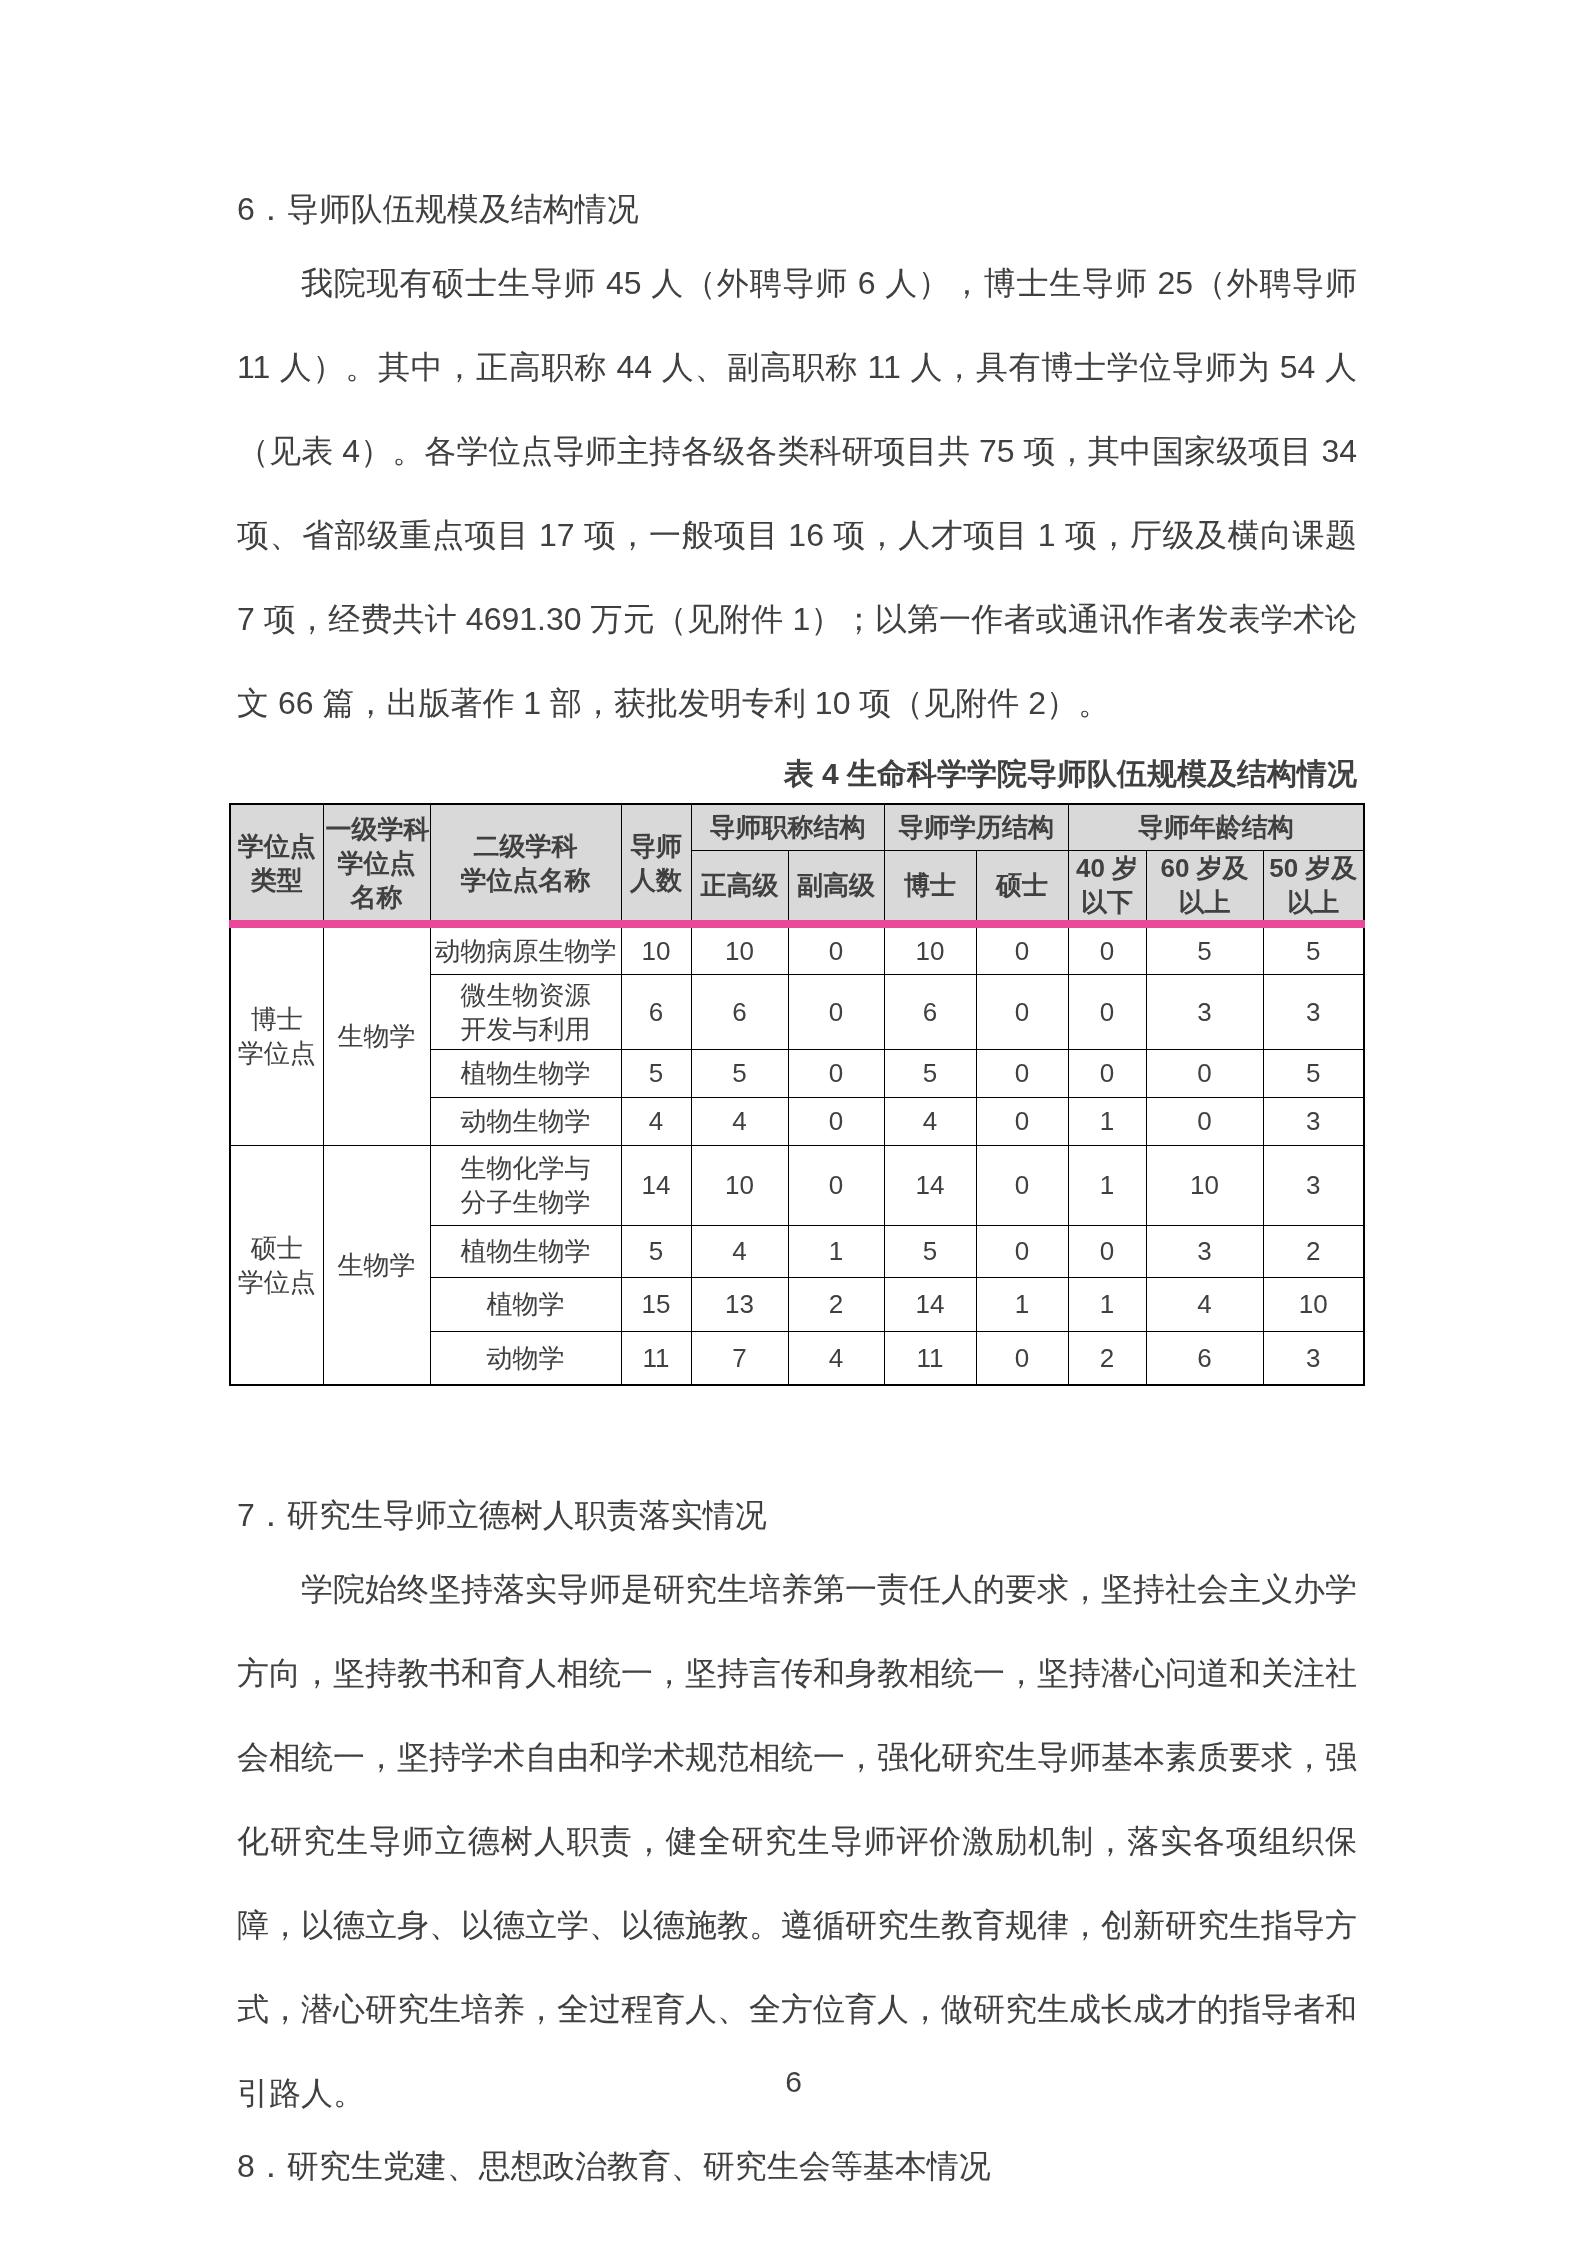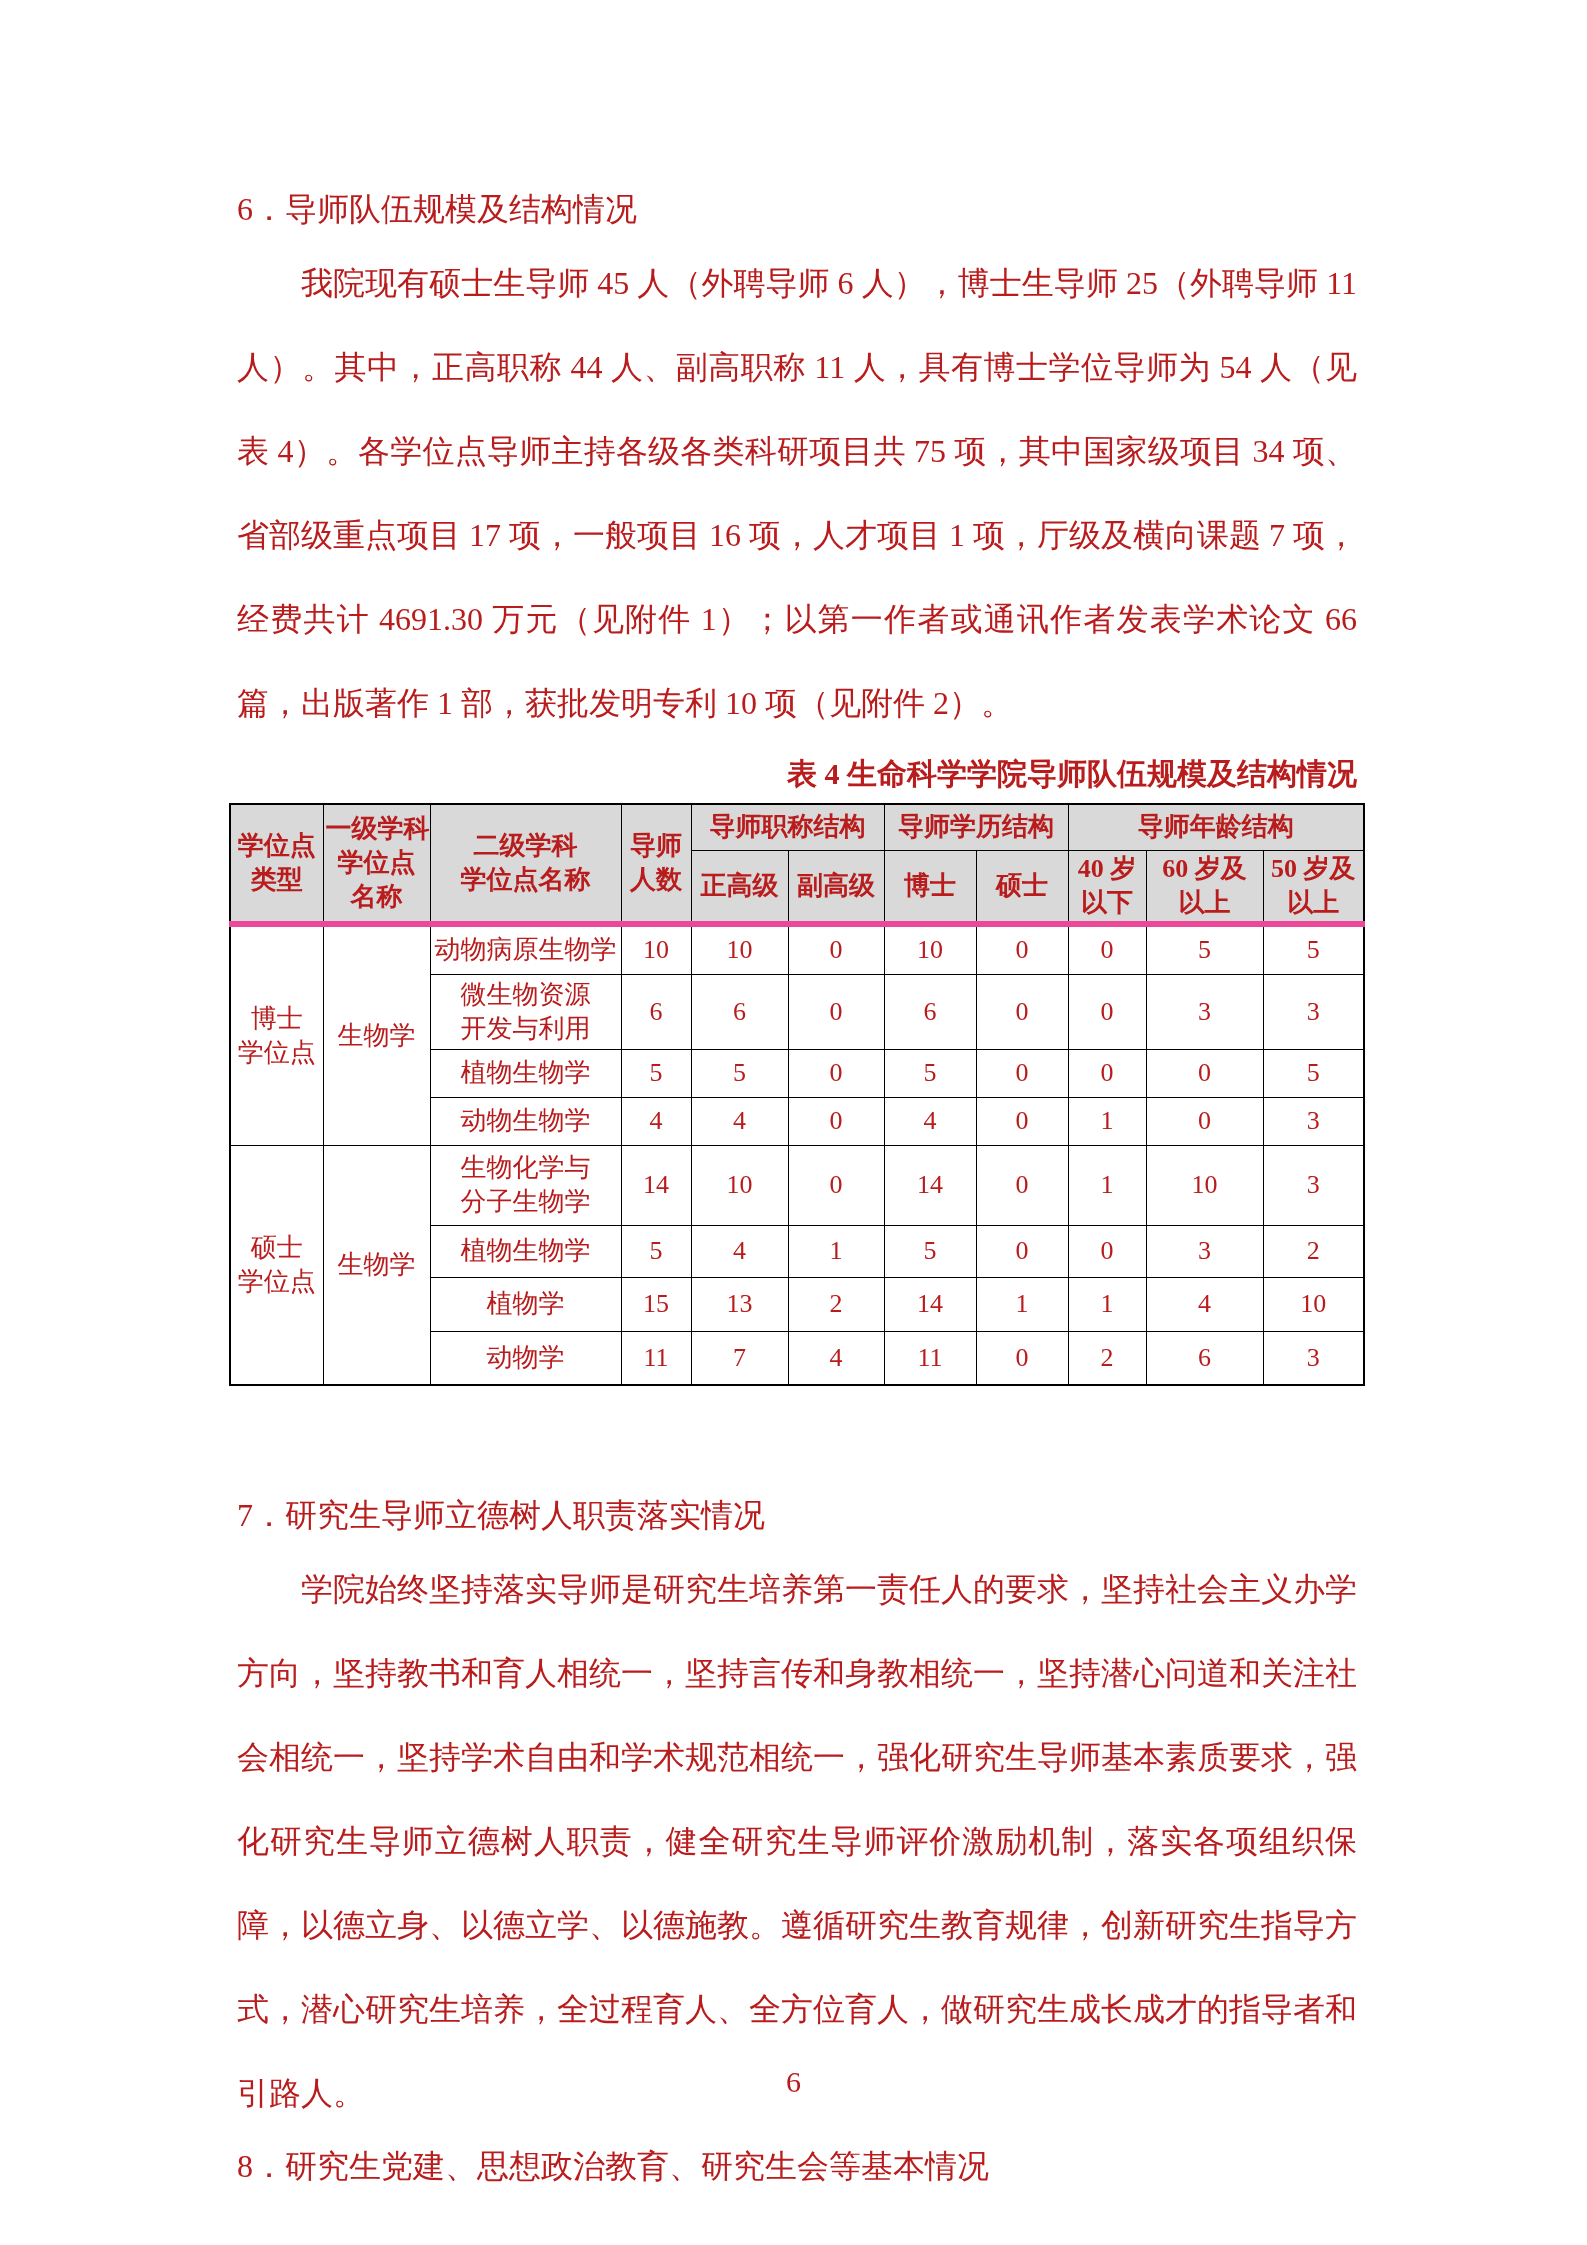--- a/index.html
+++ b/index.html
@@ -1,22 +1,22 @@
 <!DOCTYPE html>
 <html><head>
 <meta charset="utf-8">
 <style>
   * { margin:0; padding:0; box-sizing:border-box; }
   html, body { background:#ffffff; }
   .page {
     position:relative;
     width:1587px; height:2245px;
     background:#ffffff;
-    color:#b91c1c;
-    font-family:Liberation Serif, serif;
+    color:#404040;
+    font-family:Liberation Sans, sans-serif;
     overflow:hidden;
   }
   .content { position:absolute; left:237px; top:178px; width:1120px; }
   .heading { font-size:32px; line-height:63px; white-space:nowrap; }
   .para {
     font-size:32px; line-height:84px;
     text-align:justify; text-indent:2em;
   }
   .caption {
     font-size:30px; line-height:58px; font-weight:bold;
@@ -31,21 +31,21 @@
   table.t4 td {
     border:1px solid #000;
     text-align:center; vertical-align:middle;
     font-size:26px; line-height:34px;
     white-space:pre-line;
     word-break:keep-all;
     padding:0 2px;
     overflow:hidden;
   }
   table.t4 td.hd { background:#d9d9d9; font-weight:bold; }
-  table.t4 tr.tb-first td { border-top:6px solid #ec4899; }
+  table.t4 tr.tb-first td { border-top:8px solid #ec4899; }
   .h7 { margin-top:98px; }
   .page-number {
     position:absolute; left:0; right:0; top:2050px;
     text-align:center; font-size:30px; line-height:63px;
   }
 </style>
 </head>
 <body>
 
 <div class="page">

